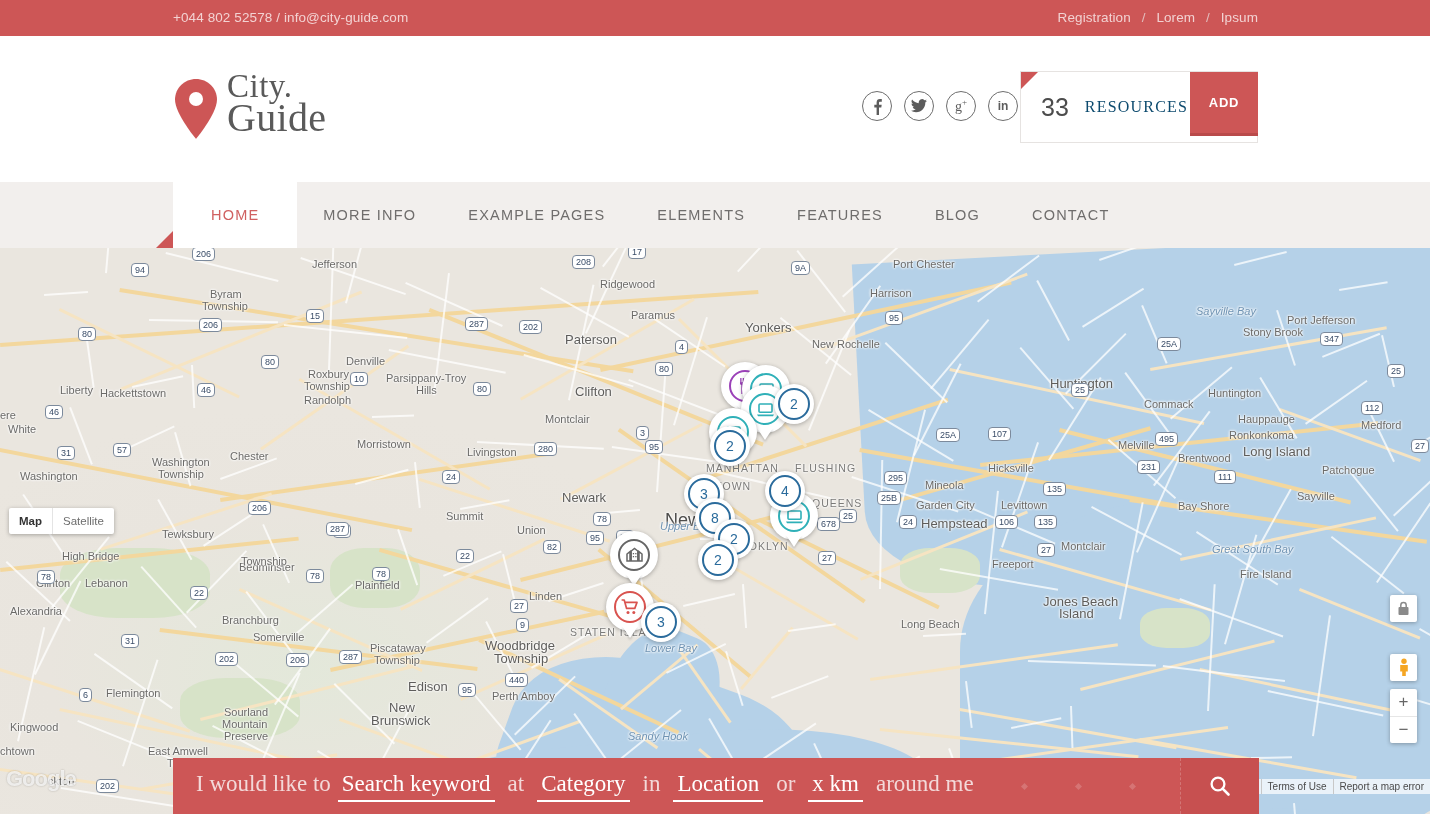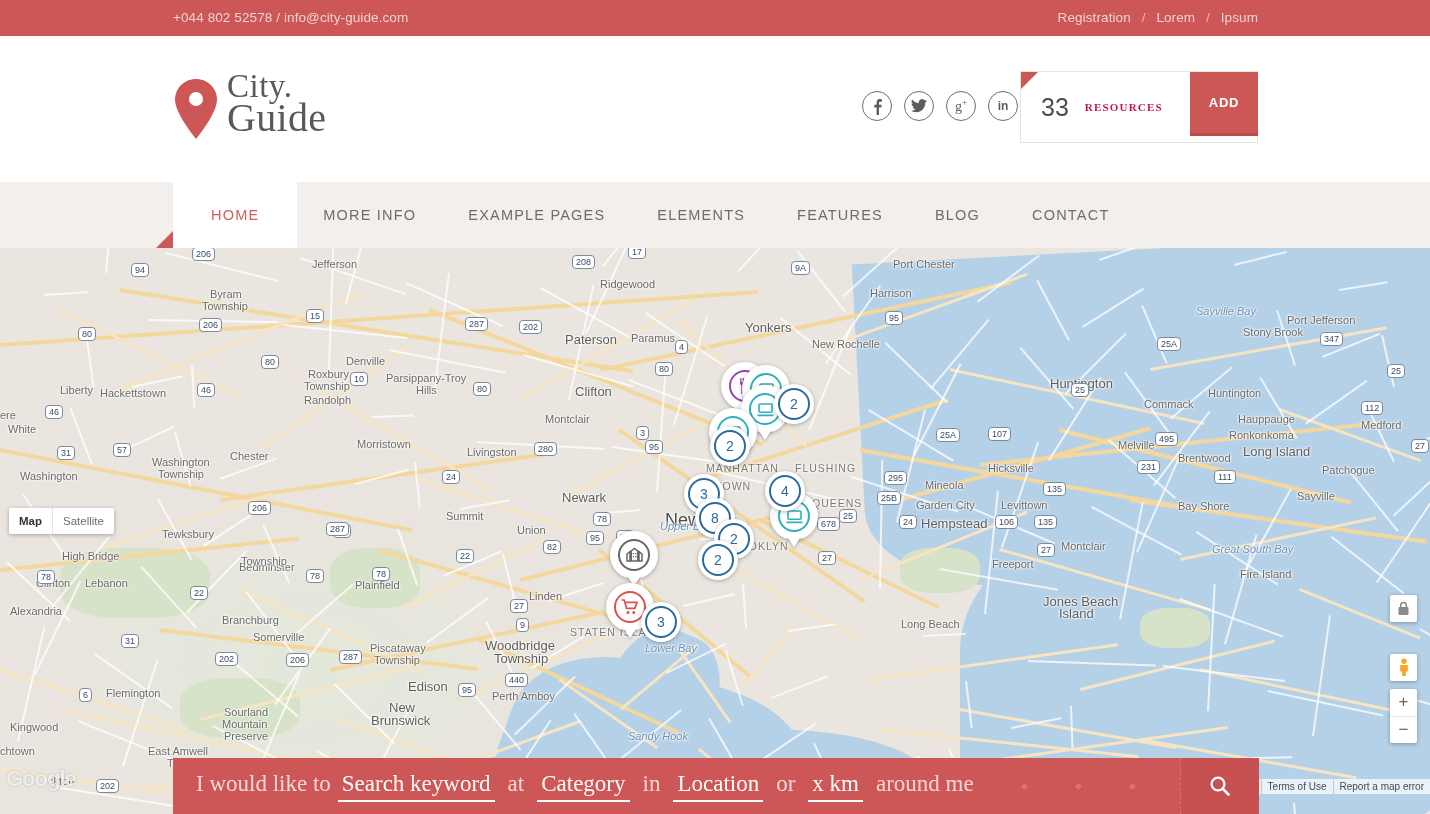--- a/index.html
+++ b/index.html
@@ -58,22 +58,22 @@
   }
   .resources-corner {
     position: absolute; left: 0; top: 0; width: 0; height: 0;
     border-top: 17px solid #cd5656; border-right: 17px solid transparent;
   }
   .res-count {
     margin-left: 20px; font-size: 25px; color: #4c4c4c;
     font-family: "Liberation Sans", sans-serif;
   }
   .res-label {
-    margin-left: 16px; font-size: 11px; letter-spacing: 1.2px;
-    color: #be185d; font-family: "Liberation Serif", serif; font-weight: bold;
+    margin-left: 16px; font-size: 16px; letter-spacing: 1.2px;
+    color: #0c4a6e; font-family: "Liberation Serif", serif;
   }
   .add-btn {
     position: absolute; right: -1px; top: 0px; width: 68px; height: 61px;
     background: #cd5656; color: #fff; border: none; cursor: pointer;
     font-size: 13px; font-weight: bold; letter-spacing: .8px;
     box-shadow: 0 3px 0 0 #b94a4a;
     font-family: "Liberation Sans", sans-serif;
   }
 
   
@@ -542,21 +542,21 @@
         <div class="road thin" style="left: 166px; top: 4px; width: 116px; transform: rotate(14deg);"></div>
         <div class="road thin" style="left: 1143px; top: 57px; width: 63px; transform: rotate(67deg);"></div>
       </div>
     <div id="map-labels">
         <div class="maplabel" style="left: 312px; top: 10px;">Jefferson</div>
         <div class="maplabel" style="left: 210px; top: 40px;">Byram</div>
         <div class="maplabel" style="left: 202px; top: 52px;">Township</div>
         <div class="maplabel" style="left: 600px; top: 30px;">Ridgewood</div>
         <div class="maplabel" style="left: 893px; top: 10px;">Port Chester</div>
         <div class="maplabel" style="left: 870px; top: 39px;">Harrison</div>
-        <div class="maplabel" style="left: 631px; top: 61px; margin-top: 23px;">Paramus</div>
+        <div class="maplabel" style="left: 631px; top: 61px;">Paramus</div>
         <div class="maplabel mid" style="left: 745px; top: 72px;">Yonkers</div>
         <div class="maplabel" style="left: 1243px; top: 78px;">Stony Brook</div>
         <div class="maplabel water-lbl" style="left: 1196px; top: 57px;">Sayville Bay</div>
         <div class="maplabel" style="left: 1287px; top: 66px;">Port Jefferson</div>
         <div class="maplabel mid" style="left: 565px; top: 84px;">Paterson</div>
         <div class="maplabel" style="left: 812px; top: 90px;">New Rochelle</div>
         <div class="maplabel mid" style="left: 1050px; top: 128px;">Huntington</div>
         <div class="maplabel" style="left: 1208px; top: 139px;">Huntington</div>
         <div class="maplabel" style="left: 346px; top: 107px;">Denville</div>
         <div class="maplabel" style="left: 308px; top: 120px;">Roxbury</div>

